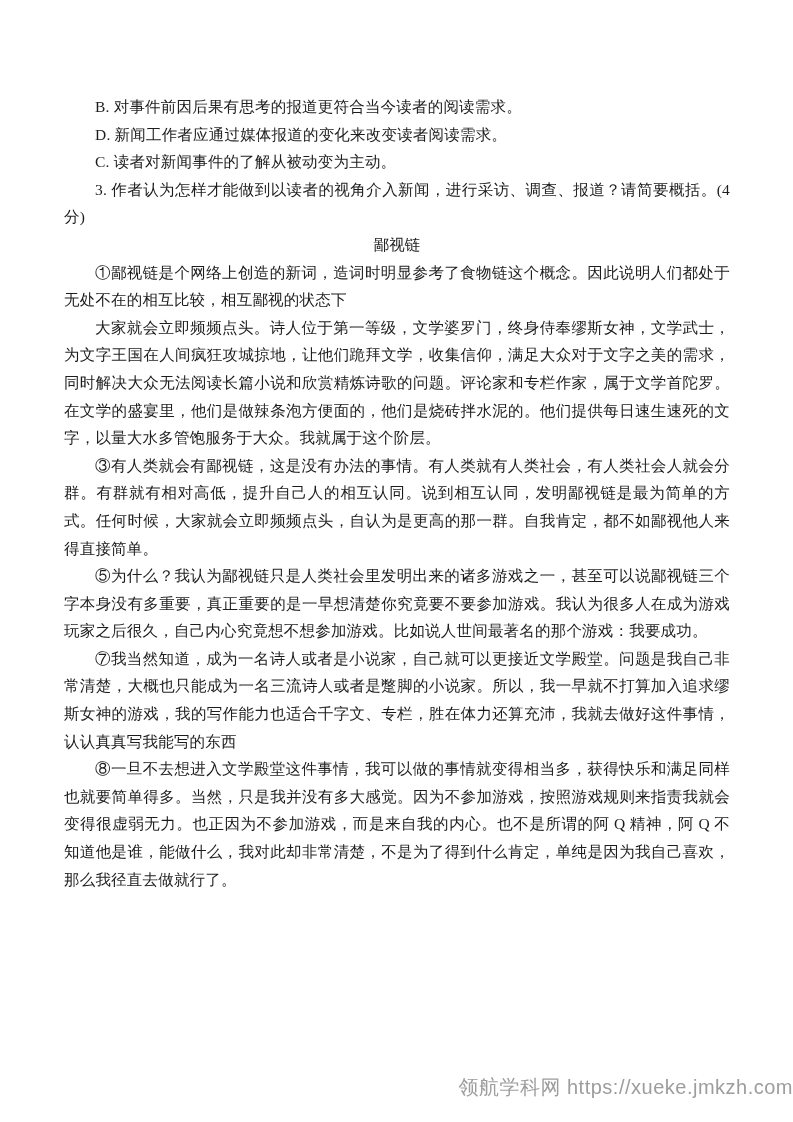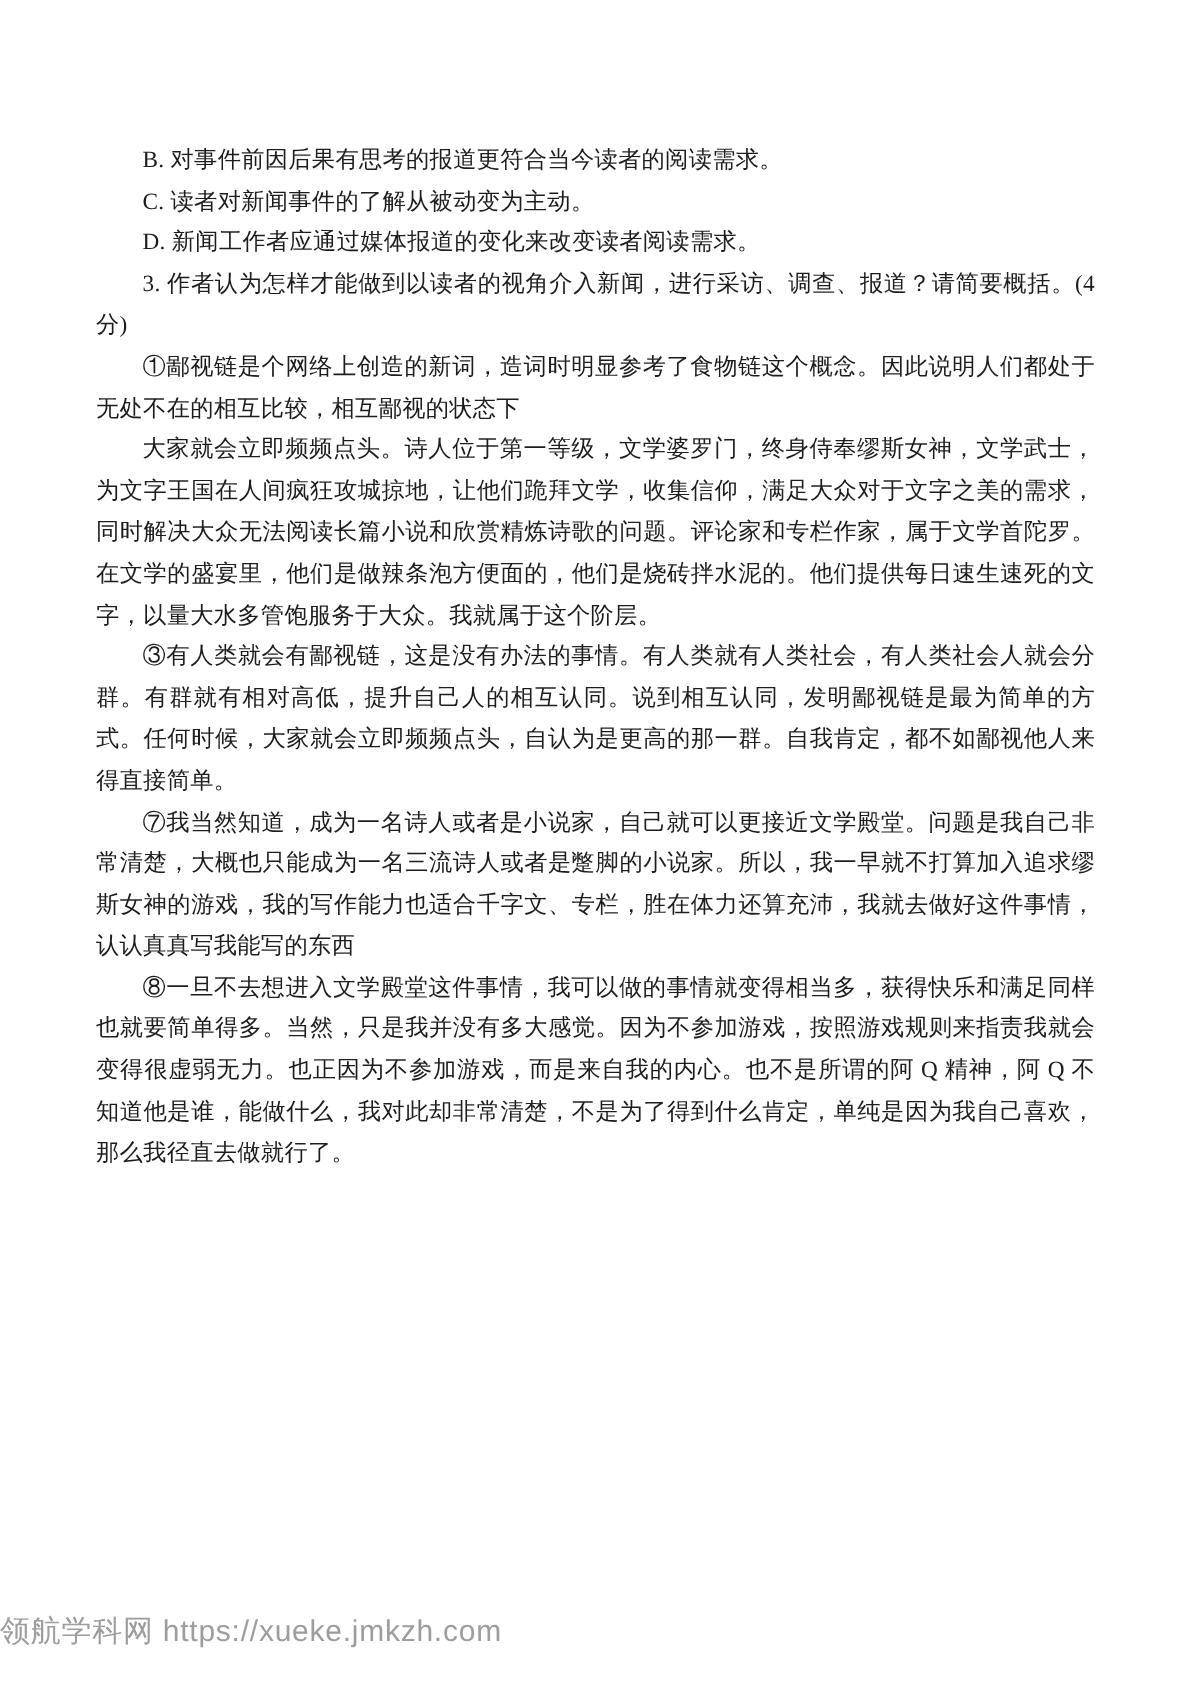--- a/index.html
+++ b/index.html
@@ -34,40 +34,42 @@
     text-indent: 0;
   }
   .section-heading {
     text-indent: 0;
   }
   .footer {
     position: absolute;
     left: 0;
     bottom: 26px;
     width: 100%;
-    text-align: left;
+    text-align: right;
     font-family: "Liberation Sans", "DejaVu Sans", sans-serif;
     font-size: 20px;
     color: #9d9d9d;
     letter-spacing: 0.5px;
   }
 </style>
 </head>
 <body>
 
 <div class="page">
 
   <p class="line indent">B. 对事件前因后果有思考的报道更符合当今读者的阅读需求。</p>
+  <p class="line indent">D. 新闻工作者应通过媒体报道的变化来改变读者阅读需求。</p>
   <p class="line indent">C. 读者对新闻事件的了解从被动变为主动。</p>
-  <p class="line indent">D. 新闻工作者应通过媒体报道的变化来改变读者阅读需求。</p>
   <p class="line indent">3. 作者认为怎样才能做到以读者的视角介入新闻，进行采访、调查、报道？请简要概括。(4 分)</p>
 
 
+  <p class="line article-title">鄙视链</p>
 
   <p class="line indent">①鄙视链是个网络上创造的新词，造词时明显参考了食物链这个概念。因此说明人们都处于无处不在的相互比较，相互鄙视的状态下</p>
   <p class="line indent">大家就会立即频频点头。诗人位于第一等级，文学婆罗门，终身侍奉缪斯女神，文学武士，为文字王国在人间疯狂攻城掠地，让他们跪拜文学，收集信仰，满足大众对于文字之美的需求，同时解决大众无法阅读长篇小说和欣赏精炼诗歌的问题。评论家和专栏作家，属于文学首陀罗。在文学的盛宴里，他们是做辣条泡方便面的，他们是烧砖拌水泥的。他们提供每日速生速死的文字，以量大水多管饱服务于大众。我就属于这个阶层。</p>
   <p class="line indent">③有人类就会有鄙视链，这是没有办法的事情。有人类就有人类社会，有人类社会人就会分群。有群就有相对高低，提升自己人的相互认同。说到相互认同，发明鄙视链是最为简单的方式。任何时候，大家就会立即频频点头，自认为是更高的那一群。自我肯定，都不如鄙视他人来得直接简单。</p>
+  <p class="line indent">⑤为什么？我认为鄙视链只是人类社会里发明出来的诸多游戏之一，甚至可以说鄙视链三个字本身没有多重要，真正重要的是一早想清楚你究竟要不要参加游戏。我认为很多人在成为游戏玩家之后很久，自己内心究竟想不想参加游戏。比如说人世间最著名的那个游戏：我要成功。</p>
   <p class="line indent">⑦我当然知道，成为一名诗人或者是小说家，自己就可以更接近文学殿堂。问题是我自己非常清楚，大概也只能成为一名三流诗人或者是蹩脚的小说家。所以，我一早就不打算加入追求缪斯女神的游戏，我的写作能力也适合千字文、专栏，胜在体力还算充沛，我就去做好这件事情，认认真真写我能写的东西</p>
   <p class="line indent">⑧一旦不去想进入文学殿堂这件事情，我可以做的事情就变得相当多，获得快乐和满足同样也就要简单得多。当然，只是我并没有多大感觉。因为不参加游戏，按照游戏规则来指责我就会变得很虚弱无力。也正因为不参加游戏，而是来自我的内心。也不是所谓的阿 Q 精神，阿 Q 不知道他是谁，能做什么，我对此却非常清楚，不是为了得到什么肯定，单纯是因为我自己喜欢，那么我径直去做就行了。</p>
 
   <div class="footer">领航学科网 https://xueke.jmkzh.com</div>
 
 </div>
 
 </body></html>

